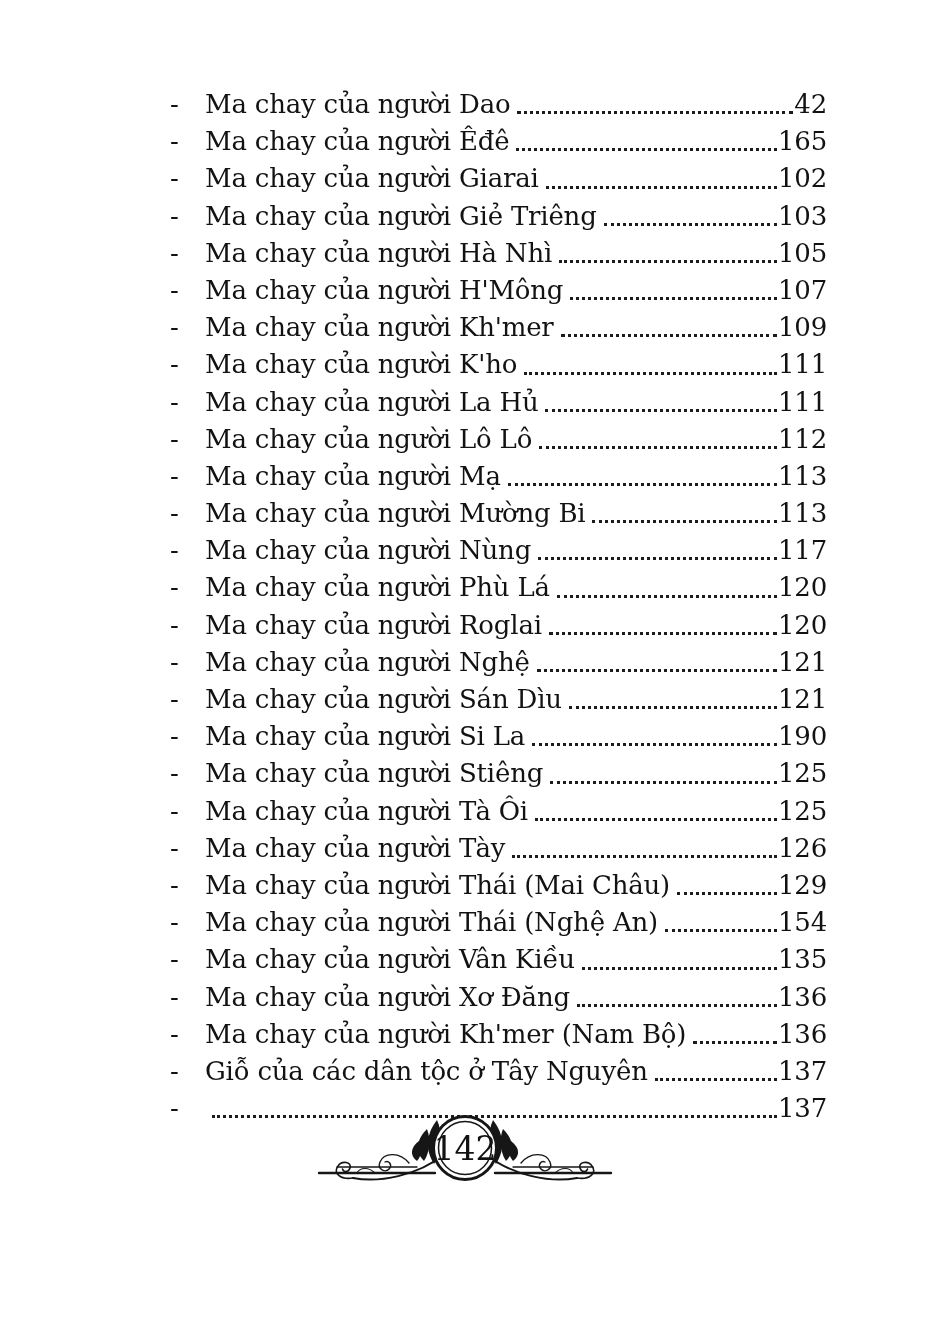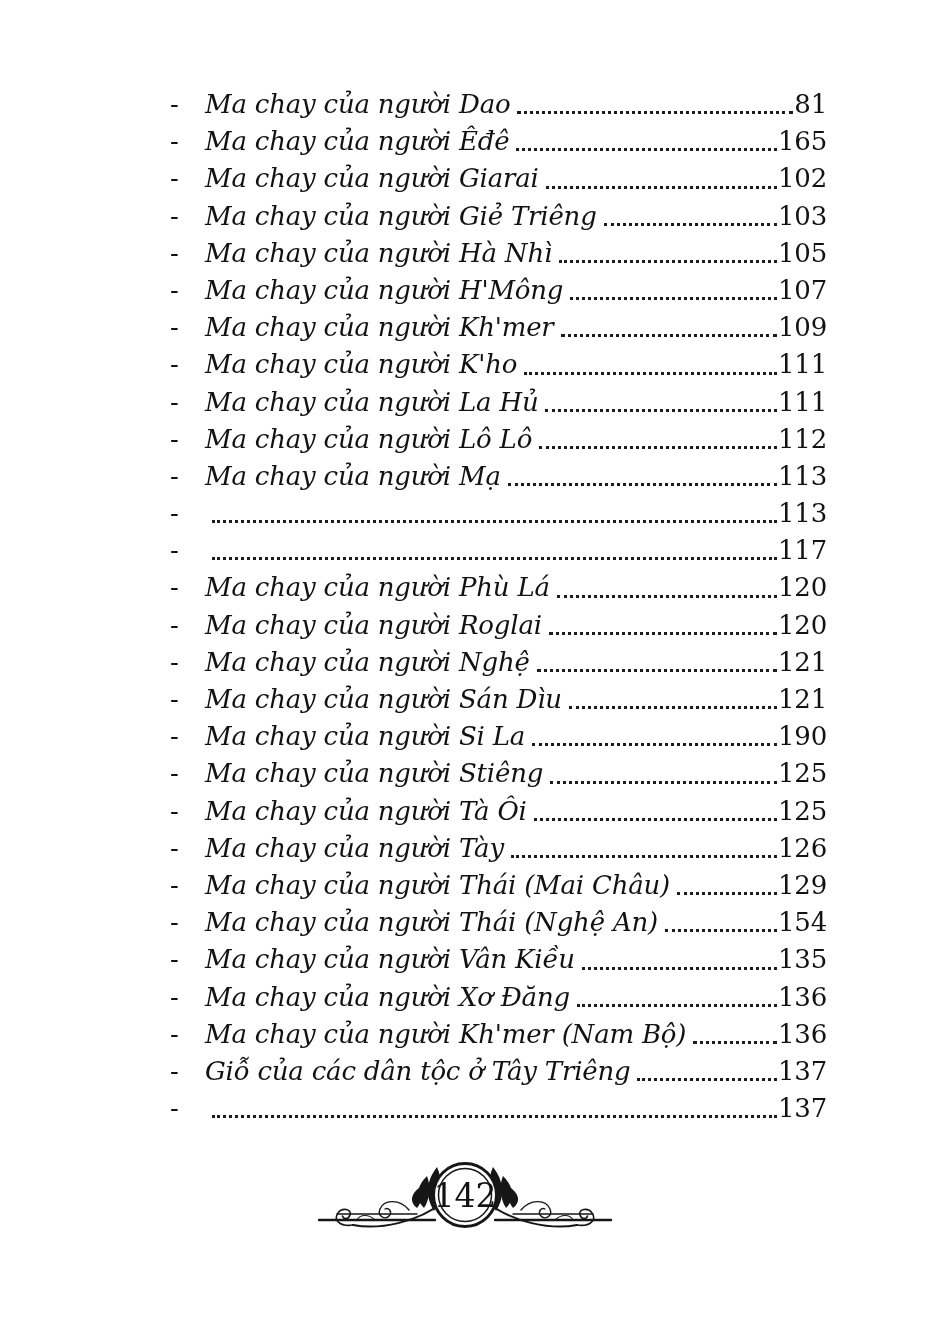--- a/index.html
+++ b/index.html
@@ -30,36 +30,35 @@
     font-size: 26px;
     letter-spacing: -0.2px;
     white-space: nowrap;
   }
   .toc-dash {
     width: 35px;
     flex: 0 0 35px;
   }
   .toc-title {
     flex: 0 0 auto;
-    font-style: italic;
   }
   .toc-leader {
     flex: 1 1 auto;
     min-width: 14px;
     align-self: flex-end;
     height: 0;
     margin: 0 1px 9px 7px;
     border-bottom: 3px dotted #1c1c1c;
   }
   .toc-page {
     flex: 0 0 auto;
   }
   .footer-ornament {
     position: absolute;
-    top: 1143px;
+    top: 1096px;
     left: 315px;
     width: 300px;
     height: 110px;
   }
   .footer-ornament svg {
     display: block;
     width: 100%;
     height: 100%;
   }
   .ornament-number {
@@ -70,21 +69,21 @@
 </head>
 <body>
 
 <div class="page">
 
   <div class="toc" id="toc-list">
     <div class="toc-row">
       <span class="toc-dash">-</span>
       <span class="toc-title">Ma chay của người Dao</span>
       <span class="toc-leader"></span>
-      <span class="toc-page">81</span>
+      <span class="toc-page">42</span>
     </div>
 
     <div class="toc-row">
       <span class="toc-dash">-</span>
       <span class="toc-title">Ma chay của người Êđê</span>
       <span class="toc-leader"></span>
       <span class="toc-page">165</span>
     </div>
 
     <div class="toc-row">
@@ -145,26 +144,28 @@
 
     <div class="toc-row">
       <span class="toc-dash">-</span>
       <span class="toc-title">Ma chay của người Mạ</span>
       <span class="toc-leader"></span>
       <span class="toc-page">113</span>
     </div>
 
     <div class="toc-row">
       <span class="toc-dash">-</span>
+      <span class="toc-title">Ma chay của người Mường Bi</span>
       <span class="toc-leader"></span>
       <span class="toc-page">113</span>
     </div>
 
     <div class="toc-row">
       <span class="toc-dash">-</span>
+      <span class="toc-title">Ma chay của người Nùng</span>
       <span class="toc-leader"></span>
       <span class="toc-page">117</span>
     </div>
 
     <div class="toc-row">
       <span class="toc-dash">-</span>
       <span class="toc-title">Ma chay của người Phù Lá</span>
       <span class="toc-leader"></span>
       <span class="toc-page">120</span>
     </div>
@@ -248,21 +249,21 @@
 
     <div class="toc-row">
       <span class="toc-dash">-</span>
       <span class="toc-title">Ma chay của người Kh'mer (Nam Bộ)</span>
       <span class="toc-leader"></span>
       <span class="toc-page">136</span>
     </div>
 
     <div class="toc-row">
       <span class="toc-dash">-</span>
-      <span class="toc-title">Giỗ của các dân tộc ở Tây Triêng</span>
+      <span class="toc-title">Giỗ của các dân tộc ở Tây Nguyên</span>
       <span class="toc-leader"></span>
       <span class="toc-page">137</span>
     </div>
 
     <div class="toc-row">
       <span class="toc-dash">-</span>
       <span class="toc-leader"></span>
       <span class="toc-page">137</span>
     </div>
   </div>

